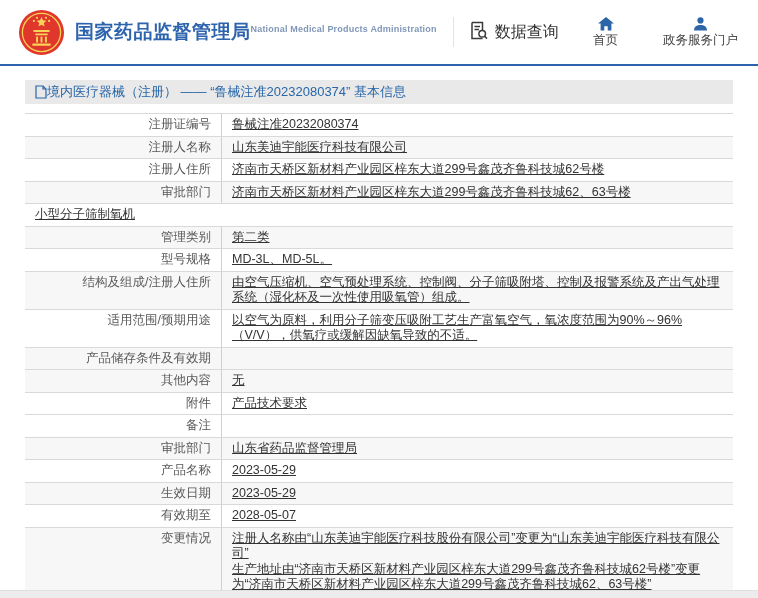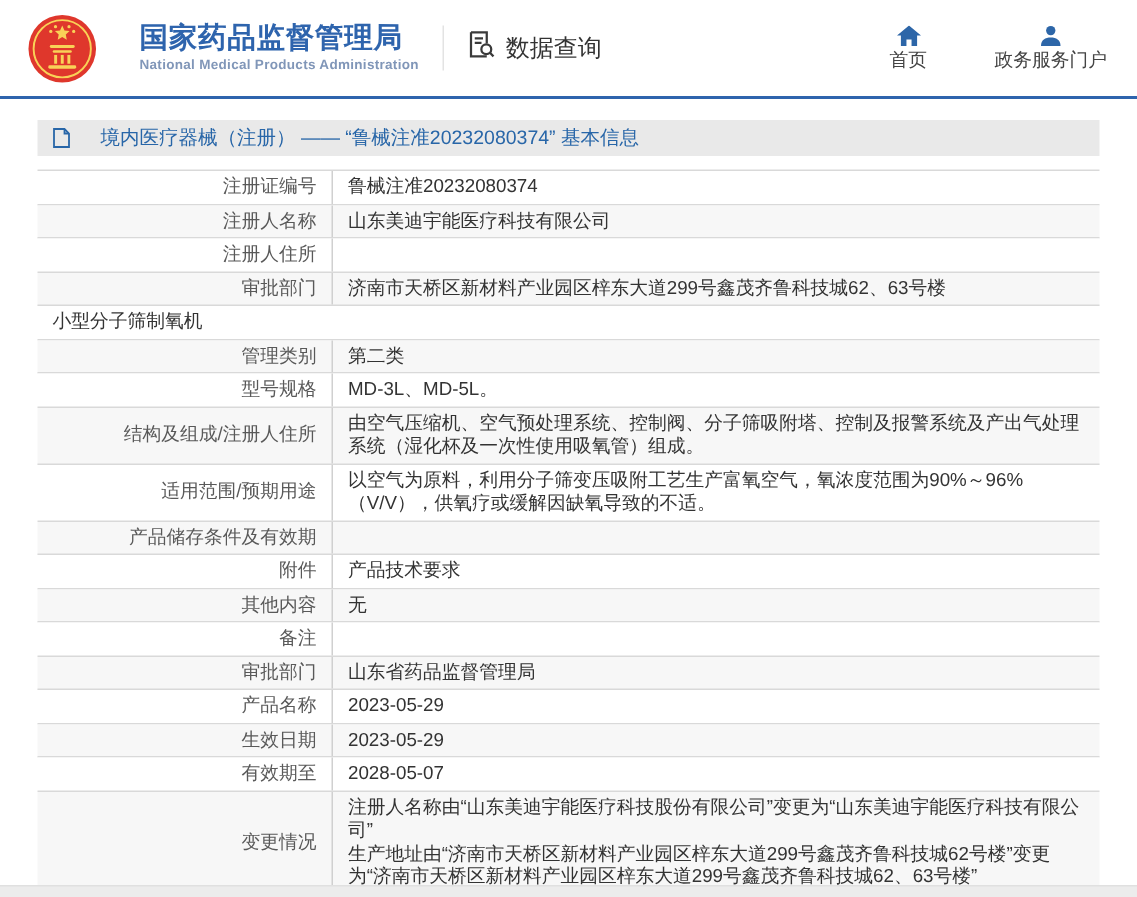--- a/index.html
+++ b/index.html
@@ -21,53 +21,53 @@
     -webkit-font-smoothing:antialiased;
   }
   
   .header{
     height:66px;display:flex;align-items:center;
     padding-left:18px;background:#fff;
     border-bottom:2px solid var(--accent-blue);
   }
   .logo-group{display:flex;align-items:center;gap:10px;cursor:pointer;}
   .emblem svg{display:block;}
-  .org-titles{display:flex;flex-direction:column;margin-left:18px;}
+  .org-titles{display:flex;}
   .org-name-zh{font-size:19px;font-weight:bold;color:var(--accent-blue);letter-spacing:.5px;line-height:1.1;}
   .org-name-en{font-size:9px;color:#8096b8;margin-top:2px;letter-spacing:.2px;font-weight:bold;}
   .v-divider{width:1px;height:30px;background:#e3e3e3;margin:0 14px 0 16px;}
   .data-query{display:flex;align-items:center;gap:6px;font-size:16px;color:#333;cursor:pointer;}
   .header-nav{margin-left:auto;display:flex;gap:45px;padding-right:20px;}
   .nav-item{display:flex;flex-direction:column;align-items:center;gap:3px;font-size:12.5px;color:#444;cursor:pointer;line-height:1;}
   .nav-item svg{display:block;}
   
   .content{padding:14px 25px 0;}
   .breadcrumb{
     background:var(--breadcrumb-bg);height:24px;
-    display:flex;align-items:center;gap:20px;
+    display:flex;align-items:center;gap:0;
     padding:0 10px;font-size:13px;color:#2866a8;
   }
   .breadcrumb svg{flex:0 0 auto;display:block;}
   .info-table{
     margin-top:9px;border-top:1px solid var(--border-gray);
     font-size:12.5px;
   }
   .row{display:flex;border-bottom:1px solid var(--border-gray);background:#fff;}
   .row.alt{background:var(--row-alt-bg);}
   .cell-label{
     flex:0 0 197px;width:197px;
-    display:flex;justify-content:flex-end;align-items:center;gap:4px;
+    display:flex;justify-content:flex-end;gap:4px;
     text-align:right;color:#595959;
     padding:3px 10px 3px 4px;line-height:15.5px;
     border-right:1px solid #d0d0d0;
   }
   .cell-value{
     flex:1;display:flex;align-items:center;
     padding:3px 10px;color:#333;line-height:15.5px;
-    white-space:pre-line;min-height:21.5px;
+    white-space:pre-line;min-height:21.5px;text-decoration:underline;
   }
   
   .footer-strip{
     position:absolute;left:0;right:0;bottom:0;height:8px;
     background:#ececec;border-top:1px solid #e0e0e0;
   }
 </style>
 </head>
 <body>
 
@@ -158,20 +158,21 @@
       <span>注册人名称</span>
     </div>
     <div class="cell-value">山东美迪宇能医疗科技有限公司</div>
   </div>
 
   <div class="row">
     <div class="cell-label">
 
       <span>注册人住所</span>
     </div>
+    <div class="cell-value">济南市天桥区新材料产业园区梓东大道299号鑫茂齐鲁科技城62号楼</div>
   </div>
 
   <div class="row alt">
     <div class="cell-label">
 
       <span>审批部门</span>
     </div>
     <div class="cell-value">济南市天桥区新材料产业园区梓东大道299号鑫茂齐鲁科技城62、63号楼</div>
   </div>
 
@@ -212,34 +213,34 @@
   </div>
 
   <div class="row alt">
     <div class="cell-label">
 
       <span>产品储存条件及有效期</span>
     </div>
     <div class="cell-value"></div>
   </div>
 
+  <div class="row alt">
+    <div class="cell-label">
+
+      <span>其他内容</span>
+    </div>
+    <div class="cell-value">无</div>
+  </div>
+
   <div class="row">
     <div class="cell-label">
 
       <span>附件</span>
     </div>
     <div class="cell-value">产品技术要求</div>
-  </div>
-
-  <div class="row alt">
-    <div class="cell-label">
-
-      <span>其他内容</span>
-    </div>
-    <div class="cell-value">无</div>
   </div>
 
   <div class="row">
     <div class="cell-label">
 
       <span>备注</span>
     </div>
     <div class="cell-value"></div>
   </div>
 

